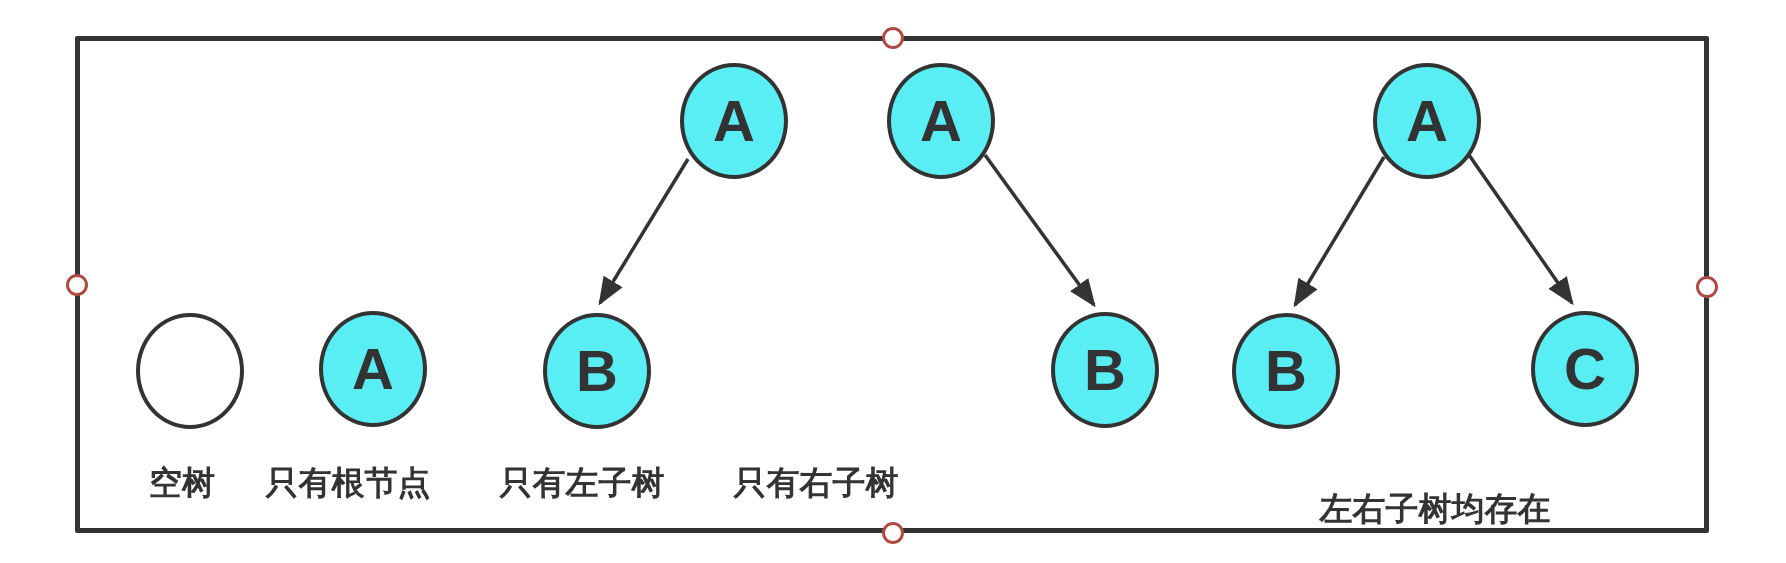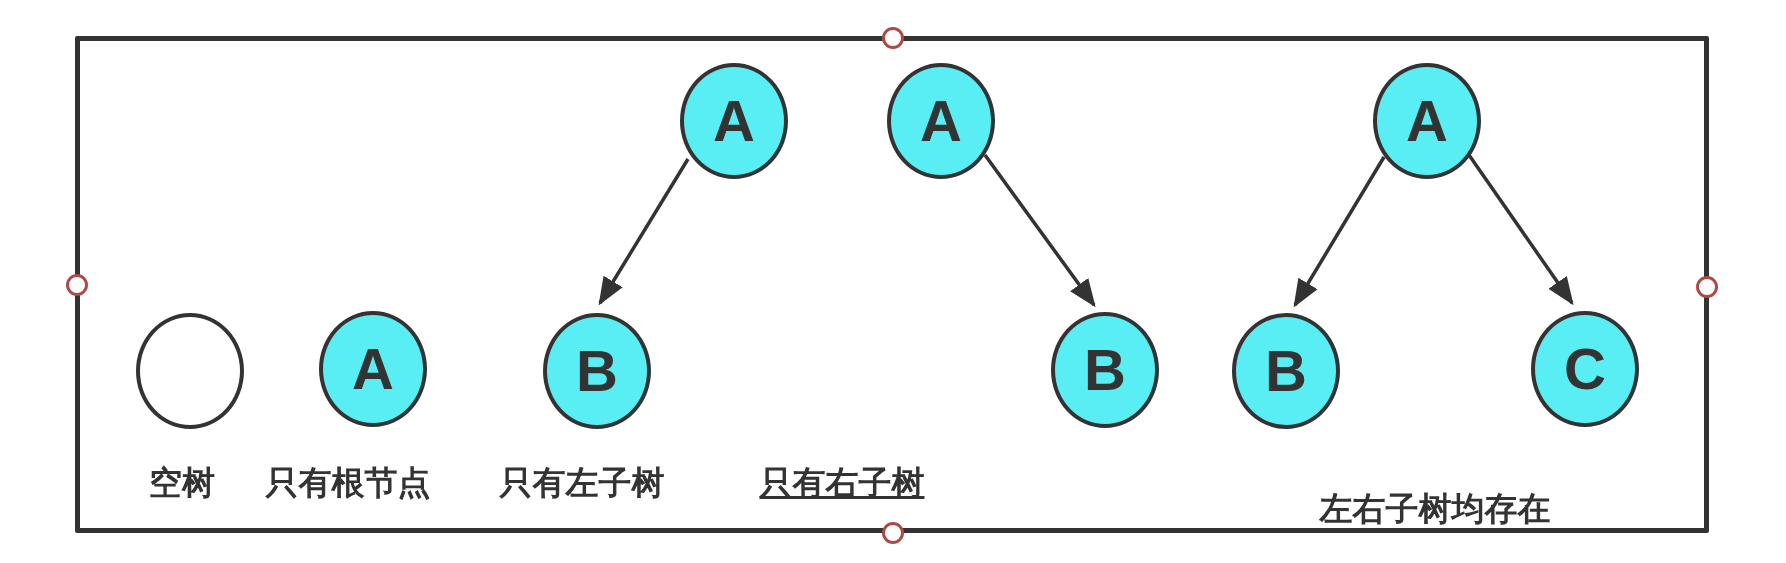--- a/index.html
+++ b/index.html
@@ -46,21 +46,21 @@
 
   
   .caption{
     position:absolute;top:461px;transform:translateX(-50%);
     font-weight:bold;font-size:33px;white-space:nowrap;
     color:var(--caption-color,#333333);
   }
   .c-empty{left:182px;}
   .c-root {left:348px;}
   .c-left {left:582px;}
-  .c-right{left:842px;text-decoration:underline;}
+  .c-right{left:816px;}
   .c-both {left:1435px;margin-top:26px;}
 
   
   .handle{
     position:absolute;width:22px;height:22px;box-sizing:border-box;
     border-radius:50%;background:var(--handle-fill,#ffffff);
     border:3px solid var(--handle-border,#AD4A45);
   }
   .h-top   {left:882px; top:27px;}
   .h-bottom{left:882px; top:522px;}

